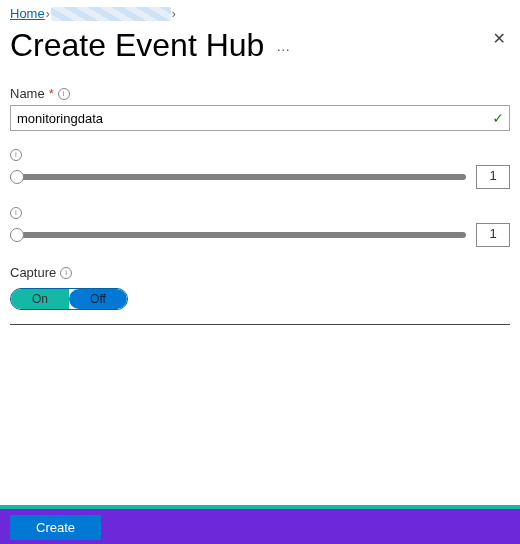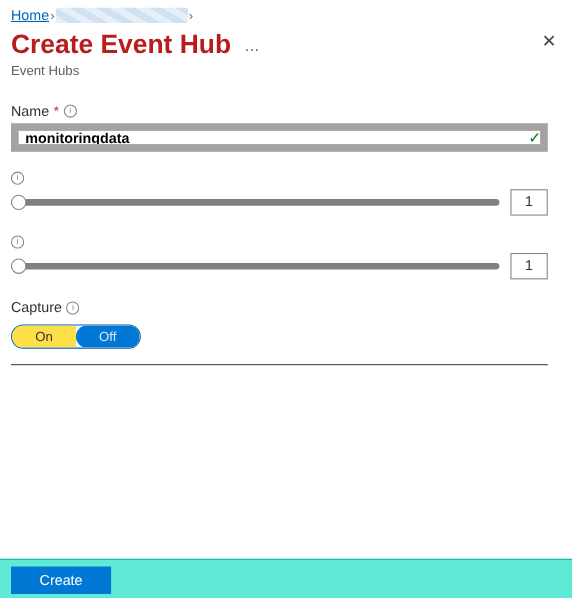--- a/index.html
+++ b/index.html
@@ -38,23 +38,23 @@
     }
     .header {
       padding: 4px 10px 8px 10px;
       position: relative;
     }
     .title-row {
       display: flex;
       align-items: center;
     }
     h1 {
-      font-size: 24px;
-      font-weight: 700;
-      color: #b91c1c;
+      font-size: 32px;
+      font-weight: 400;
+      color: #000000;
     }
     .dots {
       margin-left: 12px;
       color: #555;
       font-size: 14px;
       letter-spacing: 1px;
     }
     .subtitle {
       font-size: 12px;
       color: #605e5c;
@@ -65,21 +65,21 @@
       right: 14px;
       top: 8px;
       font-size: 16px;
       color: #444;
       cursor: pointer;
       background: none;
       border: none;
       line-height: 1;
     }
     .form {
-      padding: 14px 22px 0 10px;
+      padding: 14px 10px 0 10px;
     }
     .field-label {
       font-size: 13px;
       color: #323130;
       margin-bottom: 4px;
       display: flex;
       align-items: center;
       gap: 4px;
     }
     .req { color: #d13438; }
@@ -95,25 +95,24 @@
       color: #888;
       line-height: 1;
     }
     .name-input-wrap {
       position: relative;
       margin-bottom: 18px;
     }
     .name-input {
       width: 100%;
       height: 26px;
-      border: 7px solid #a3a3a3;
+      border: 1px solid #a3a3a3;
       padding: 2px 26px 2px 6px;
       font-size: 13px;
       outline: none;
-      font-weight: bold;
     }
     .valid-icon {
       position: absolute;
       right: 6px;
       top: 50%;
       transform: translateY(-50%);
       color: #107c10;
       font-size: 14px;
     }
     .slider-row {
@@ -166,41 +165,41 @@
       margin-top:4px;
     }
     .toggle-opt {
       flex: 1;
       text-align: center;
       font-size: 12px;
       line-height: 20px;
       cursor: pointer;
     }
     .toggle-off {
-      background: #fde047;
+      background: #14b8a6;
       color: #323130;
     }
     .toggle-on {
       background: #0078d4;
-      color: #e5e5e5;
+      color: #0f172a;
       border-radius: 12px;
     }
     .divider {
       border: none;
       border-top: 1px solid #444;
       margin: 6px 0 0 0;
     }
     .footer {
       position: absolute;
       left: 0;
       bottom: 0;
       width: 100%;
-      border-top: 1px solid #14b8a6;
+      border-top: 4px solid #14b8a6;
       padding: 6px 10px 4px 10px;
-      background:#5eead4;
+      background:#6d28d9;
     }
     .create-btn {
       background: #0078d4;
       color: #fff;
       border: none;
       padding: 5px 26px;
       font-size: 13px;
       cursor: pointer;
     }
   </style>
@@ -212,21 +211,20 @@
   <span class="sep">›</span>
   <span class="redacted"></span>
   <span class="sep">›</span>
 </div>
 
 <div class="header">
   <div class="title-row">
     <h1>Create Event Hub</h1>
     <span class="dots">…</span>
   </div>
-  <div class="subtitle">Event Hubs</div>
   <button class="close-btn">
     <span>✕</span>
   </button>
 </div>
 
 <div class="form">
 
   <div class="field-label">
     <span>Name</span>
     <span class="req">*</span>

